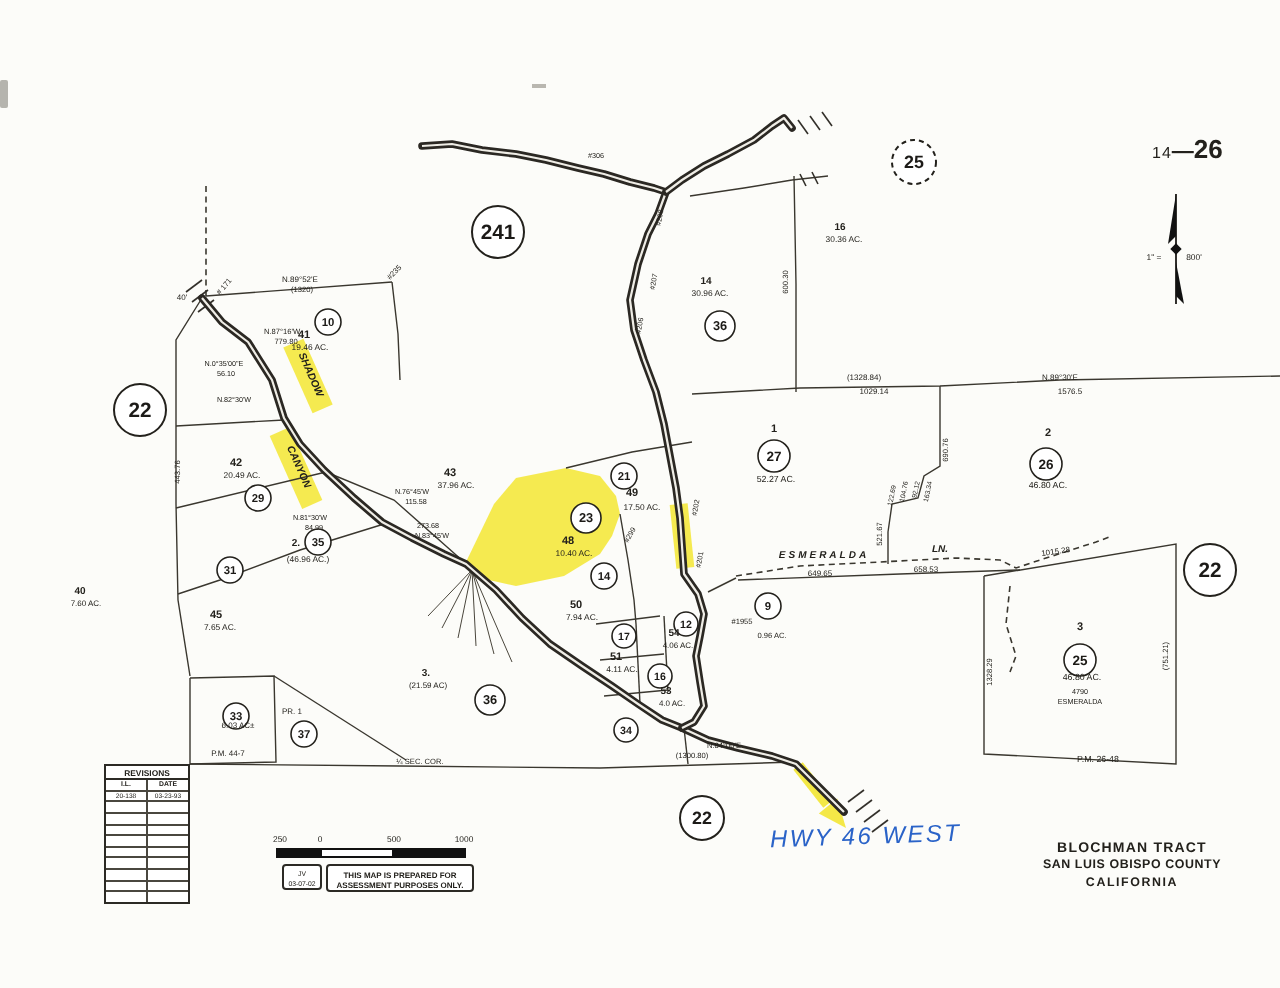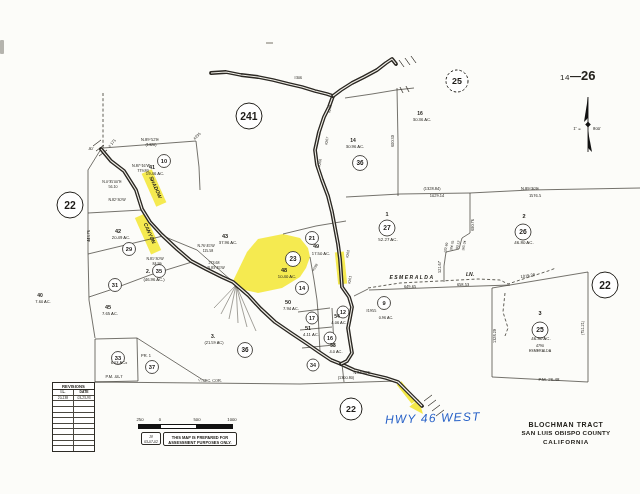--- a/index.html
+++ b/index.html
@@ -6,21 +6,21 @@
   .stage{
     position:relative;width:640px;height:494px;overflow:hidden;
     background:#fcfcf9;
     border-right:1px solid #d6d5cf;border-bottom:1px solid #e3e2dc;
     font-family:"Liberation Sans",sans-serif;color:#23211c;
   }
   .stage *{box-sizing:border-box;}
   svg text{font-family:"Liberation Sans",sans-serif;}
   .abs{position:absolute;}
   
-  .map-number{left:560px;top:66px;white-space:nowrap;}
+  .map-number{left:576px;top:66px;white-space:nowrap;}
   .map-number .pfx{font-size:8px;letter-spacing:.5px;}
   .map-number .dash{font-size:11px;font-weight:700;}
   .map-number .main{font-size:13px;font-weight:700;}
   
   .revisions{left:52px;top:382px;width:43px;border:1px solid #2c2a25;background:#fff;}
   .revisions .rt-title{font-size:4.2px;font-weight:700;text-align:center;border-bottom:.7px solid #2c2a25;padding:.5px 0;}
   .rev-row{display:flex;border-bottom:.6px solid #4a473f;}
   .rev-row:last-child{border-bottom:none;}
   .rev-cell{flex:1;font-size:3.3px;text-align:center;height:4.6px;line-height:4.6px;overflow:hidden;}
   .rev-cell:first-child{border-right:.6px solid #4a473f;}

